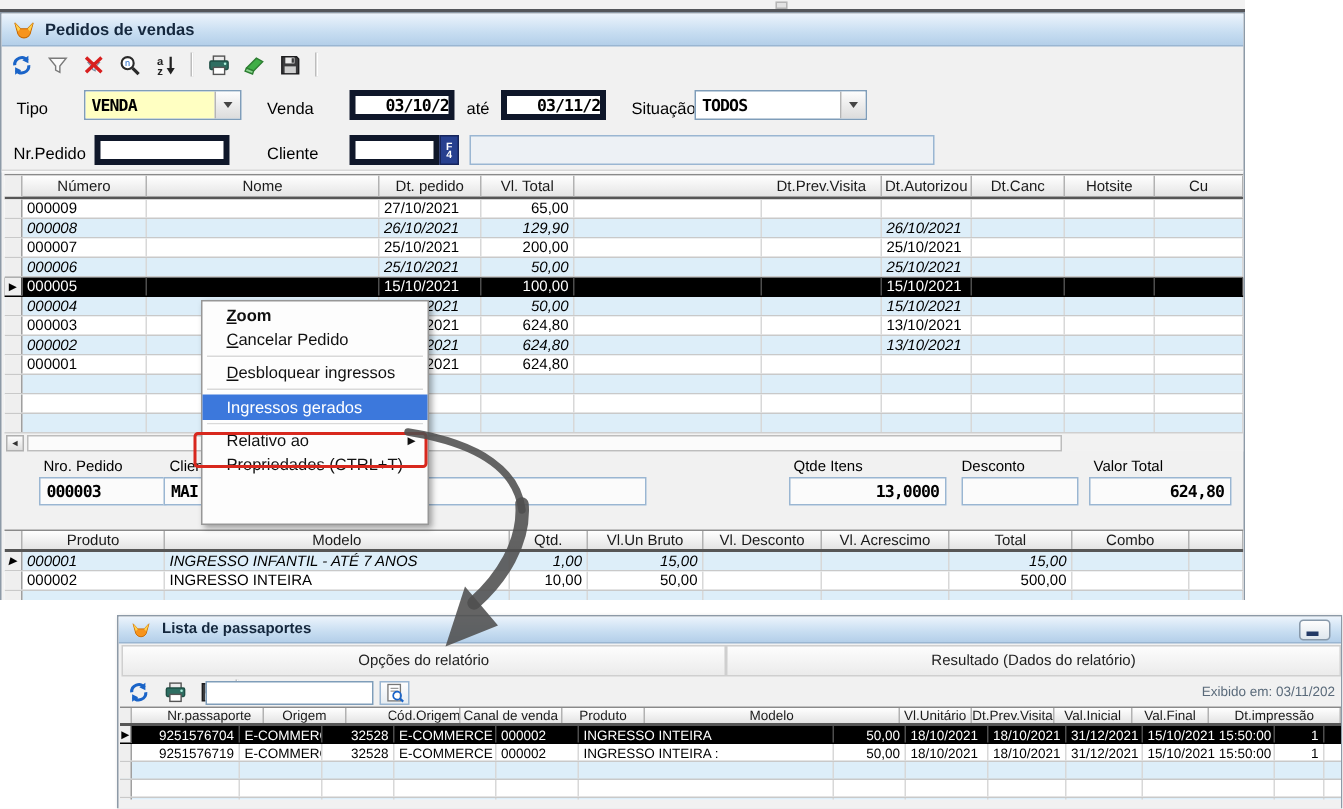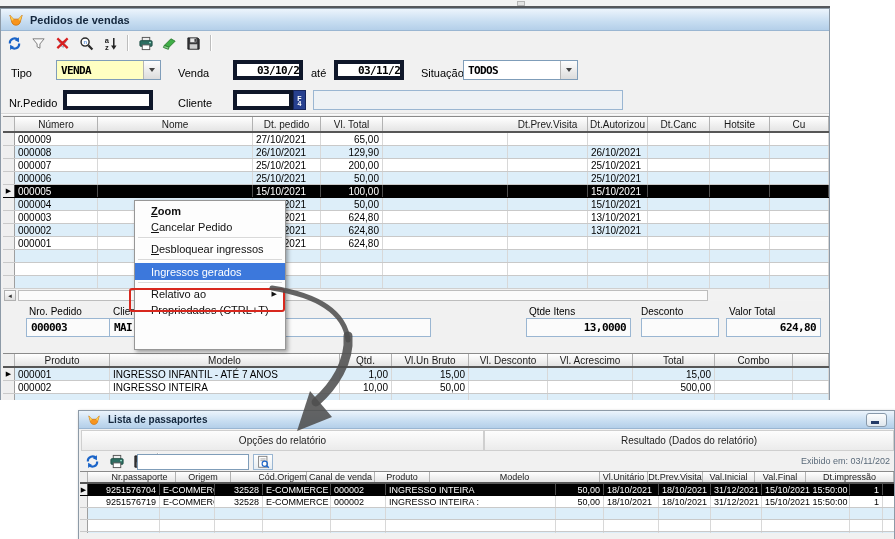--- a/index.html
+++ b/index.html
@@ -49,21 +49,21 @@
   .panelline{height:0;border-top:1px solid #d8d8d8;border-bottom:1px solid #fbfbfb;}
 
   
   .grid{background:#fff;overflow:hidden;border-top:1px solid #8a8a8a;}
   .g-hrow,.g-row{display:flex;box-sizing:border-box;}
   .g-hrow{background:linear-gradient(#ffffff,#e4e4e4);border-bottom:2px solid #565656;}
   .g-cell{box-sizing:border-box;overflow:hidden;white-space:nowrap;display:flex;align-items:center;
           padding:0 3px;border-right:1px solid #d8d8d8;}
   .g-hrow .g-cell{justify-content:center;border-right:1px solid #b2b2b2;color:#1a1a1a;padding:0 1px;}
   .g-row{border-bottom:1px solid #c9c9c9;background:#fff;}
-  .g-row.alt{background:var(--c-rowalt,#ddeef9);}
+  .g-row.alt{background:var(--c-rowalt,#ddeef9);font-style:italic;}
   .g-row.sel{background:var(--c-sel,#000);color:#fff;border-bottom-color:#000;}
   .g-row.sel .g-cell{border-right-color:#4d4d4d;}
   .gut{background:#efefef;border-right:1px solid #9f9f9f;justify-content:center;padding:0;}
   .g-row .gut{font-size:7px;color:#000;}
   .hdr-red{color:#9c3a23;}
   .ar{justify-content:flex-end;}
   .grid-orders{left:2px;top:107px;width:826px;height:172px;font-size:10px;}
   .grid-items{left:2px;top:344px;width:826px;height:48px;font-size:10px;}
   .grid-pass{left:1px;top:60px;width:815px;height:62px;font-size:9px;}
 

